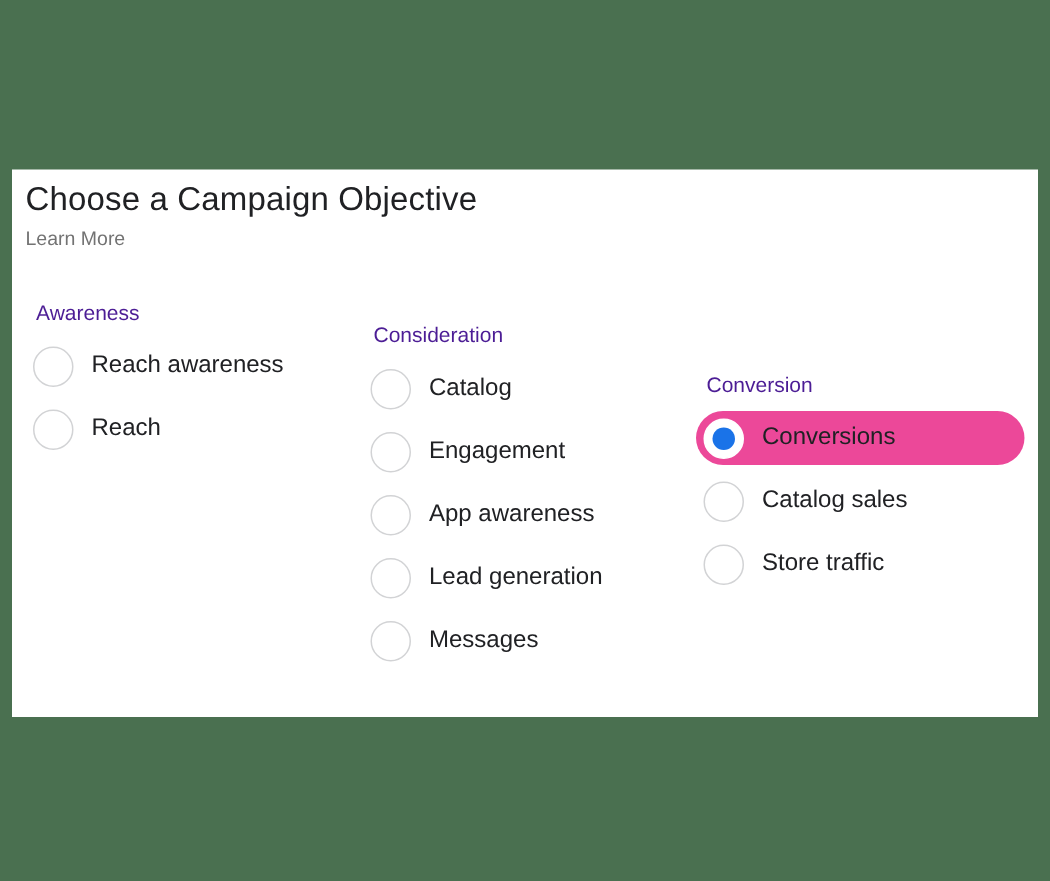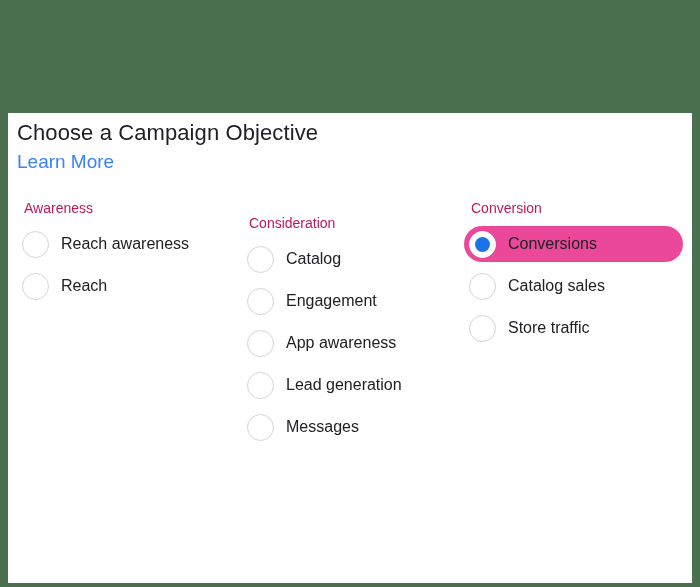--- a/index.html
+++ b/index.html
@@ -20,21 +20,21 @@
     width: 700px;
     height: 587px;
   }
 
   
   .card {
     position: absolute;
     left: 8px;
     top: 113px;
     width: 684px;
-    height: 470px;
+    height: 365px;
     background: #ffffff;
     box-sizing: border-box;
   }
 
   .card-inner {
     position: relative;
     width: 100%;
     height: 100%;
   }
 
@@ -47,47 +47,47 @@
     font-weight: 500;
     color: #202124;
     letter-spacing: 0.1px;
     white-space: nowrap;
   }
 
   .learn-more {
     position: absolute;
     left: 9px;
     top: 38px;
-    font-size: 19px;
+    font-size: 13px;
     font-weight: 400;
-    color: #3b82f6;
+    color: #737373;
     text-decoration: none;
     cursor: pointer;
     white-space: nowrap;
   }
 
   
   .columns {
     position: absolute;
     left: 0;
     top: 85px;
     width: 100%;
   }
 
   .column {
     position: absolute;
     top: 0;
   }
   .column.col-0 { left: 9px;   width: 230px; }
   .column.col-1 { left: 234px; width: 230px; margin-top: 15px; }
-  .column.col-2 { left: 456px; width: 228px; }
+  .column.col-2 { left: 456px; width: 228px; margin-top: 48px; }
 
   .column-header {
     font-size: 14px;
-    color: #be185d;
+    color: #4c1d95;
     font-weight: 400;
     padding-left: 7px;
     height: 20px;
     line-height: 20px;
     white-space: nowrap;
   }
 
   .options {
     margin-top: 8px;
   }

